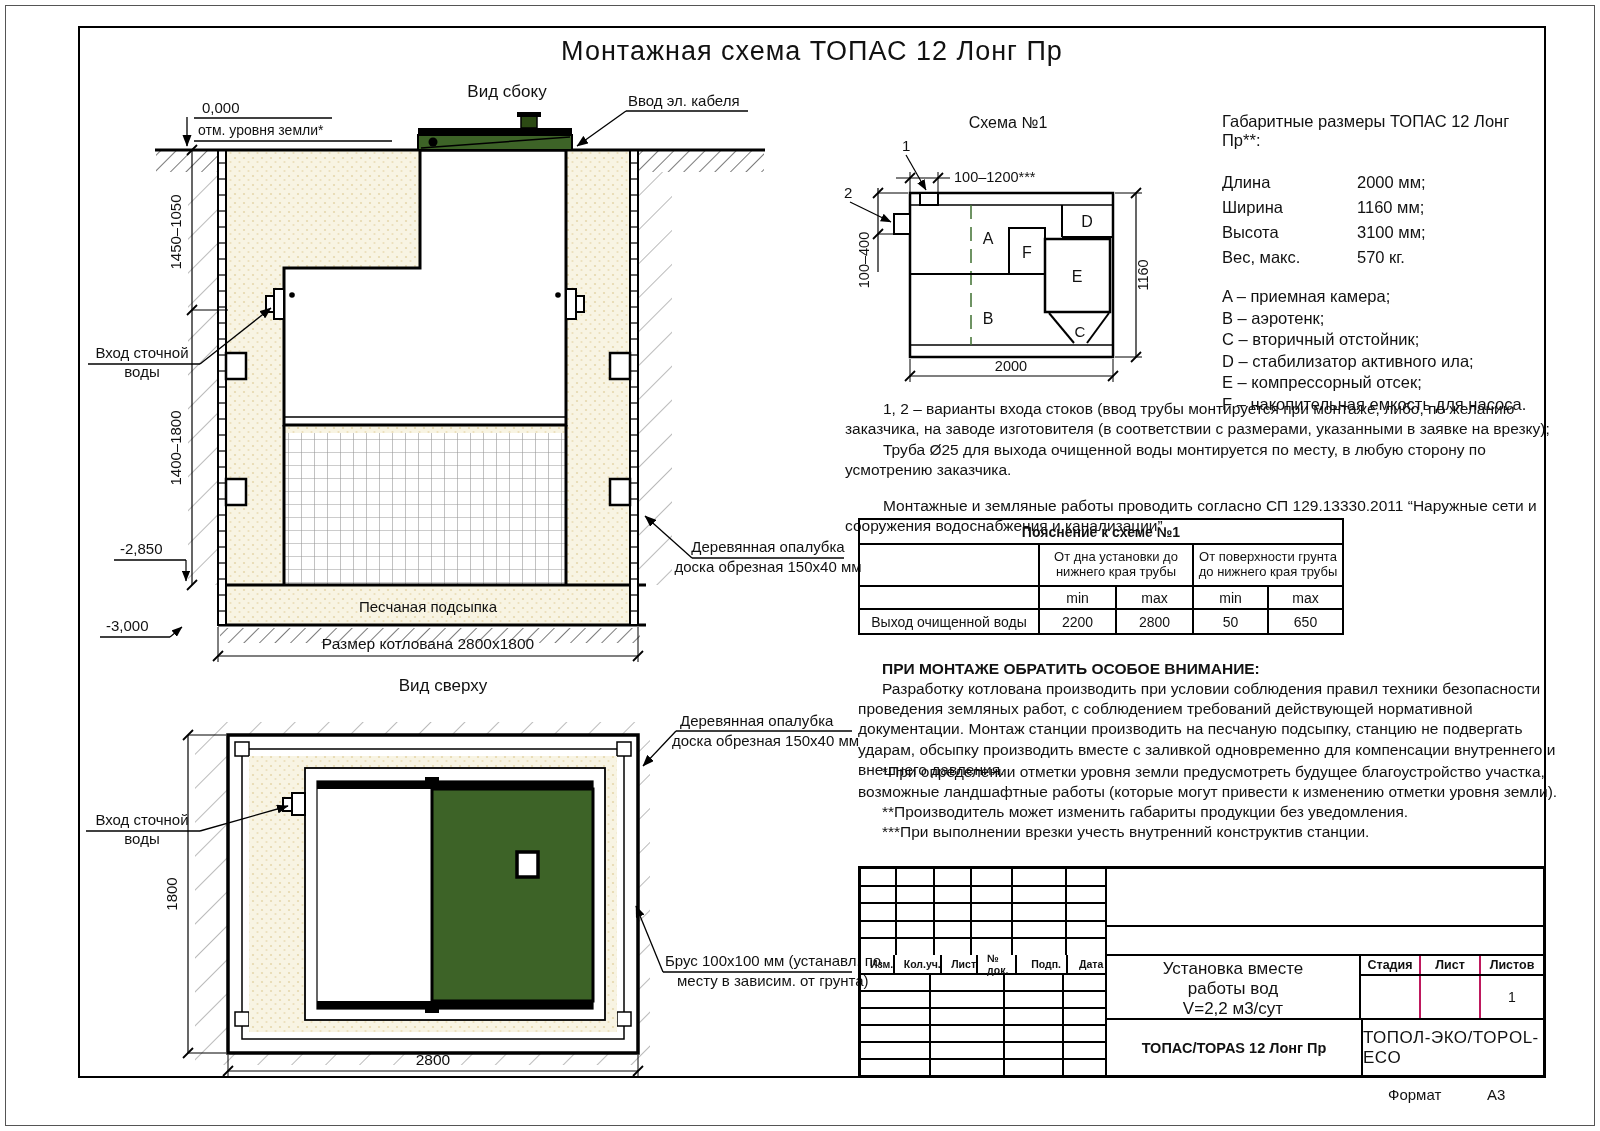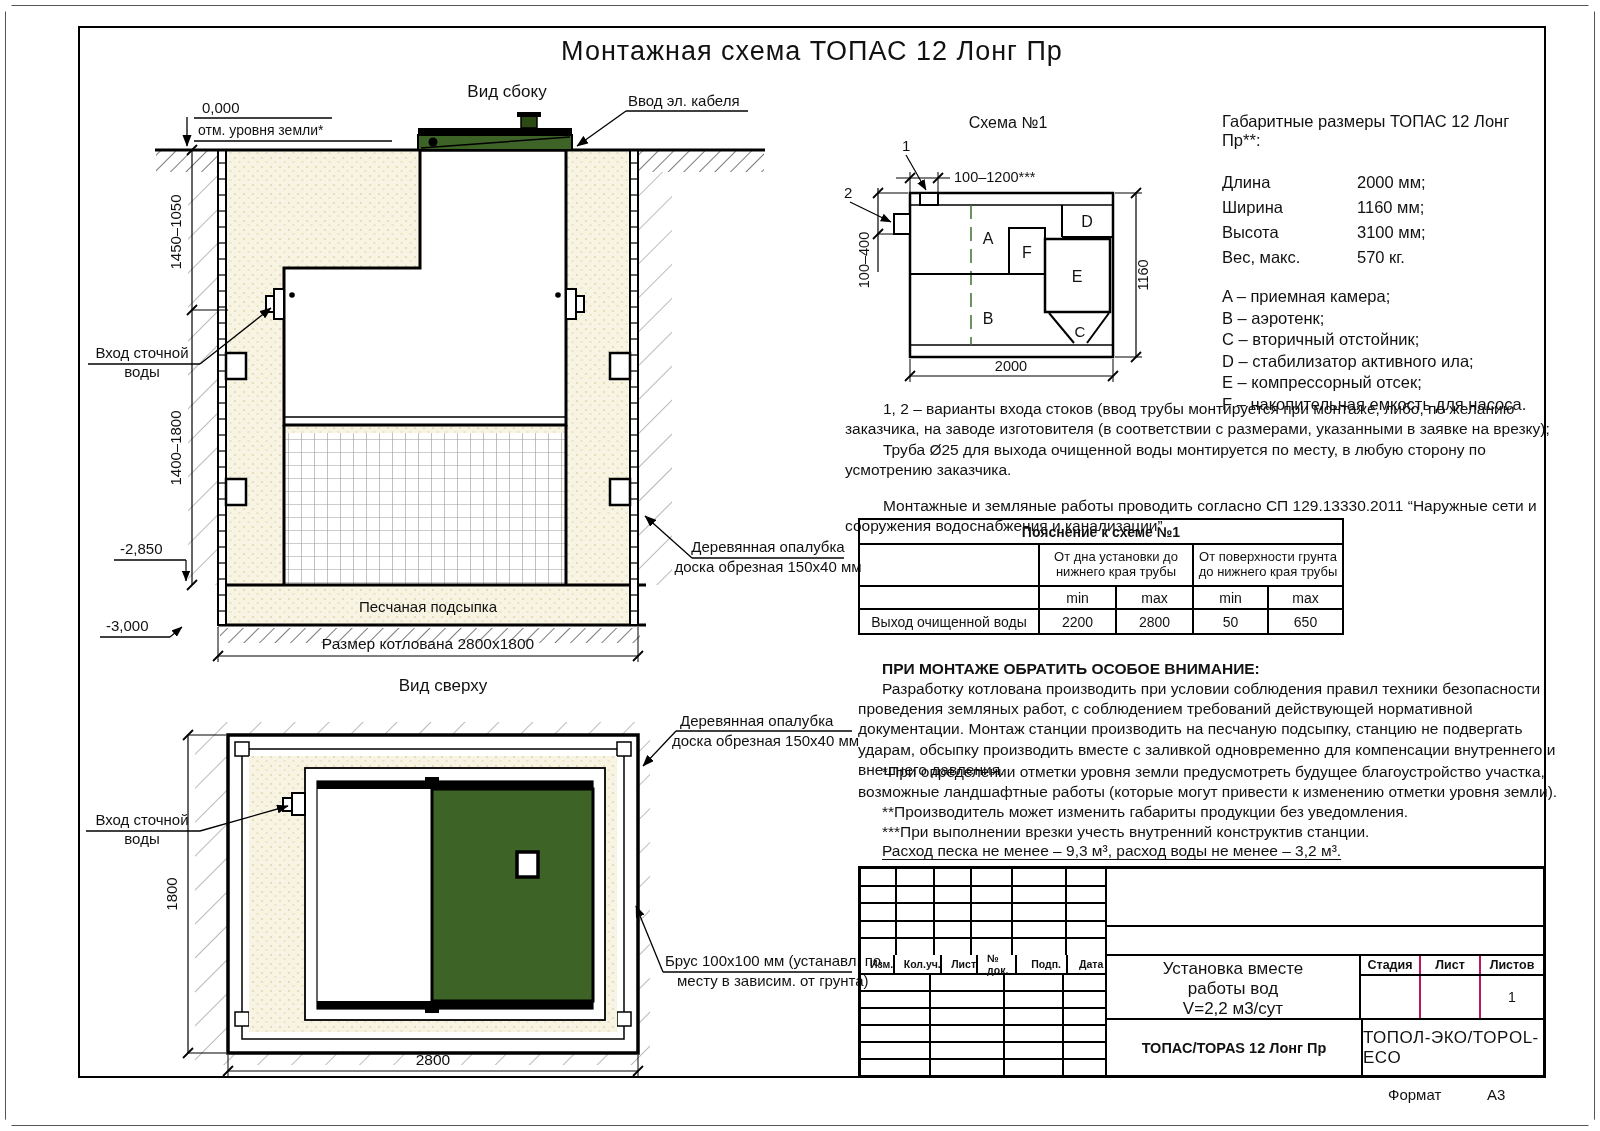--- a/index.html
+++ b/index.html
@@ -1,17 +1,17 @@
 <!DOCTYPE html>
 <html><head>
 <meta charset="utf-8">
 <style>
   html,body{margin:0;padding:0;background:#fff;}
   .page{position:relative;width:1600px;height:1131px;background:#fff;overflow:hidden;
-        font-family:"Liberation Sans",sans-serif;color:#111;border-radius:28px;}
+        font-family:"Liberation Sans",sans-serif;color:#111;}
   .outer-border{position:absolute;inset:5px;border:1px solid #555;}
   .frame{position:absolute;left:78px;top:26px;width:1468px;height:1052px;border:2.5px solid #000;box-sizing:border-box;}
   .page-title{position:absolute;left:78px;top:36px;width:1468px;text-align:center;
               font-size:27px;letter-spacing:1px;}
   svg{position:absolute;overflow:visible;}
   svg text{font-family:"Liberation Sans",sans-serif;fill:#111;}
   
   .dims-block{position:absolute;left:1222px;top:112px;width:330px;font-size:16.5px;}
   .dims-title{margin-bottom:20px;}
   .dim-row{display:flex;line-height:25px;}
@@ -461,21 +461,20 @@
     <div class="att-title">ПРИ МОНТАЖЕ ОБРАТИТЬ ОСОБОЕ ВНИМАНИЕ:</div>
     <p>Разработку котлована производить при условии соблюдения правил техники безопасности проведения земляных работ, с соблюдением требований действующей нормативной документации. Монтаж станции производить на песчаную подсыпку, станцию не подвергать ударам, обсыпку производить вместе с заливкой одновременно для компенсации внутреннего и внешнего давления.</p>
   </div>
 
   <div class="footnotes">
     <p>*При определении отметки уровня земли предусмотреть будущее благоустройство участка, возможные ландшафтные работы (которые могут привести к изменению отметки уровня земли).</p>
     <p>**Производитель может изменить габариты продукции без уведомления.</p>
     <p>***При выполнении врезки учесть внутренний конструктив станции.</p>
   </div>
 
-  <div class="consumption">Расход песка не менее – 9,3 м³, расход воды не менее – 3,2 м³.</div>
 
   <div class="tblock">
     <div class="tb-left">
       <div class="tb-top">
         <div class="tb-row">
             <div class="tb-cell w34"></div>
             <div class="tb-cell w38"></div>
             <div class="tb-cell w36"></div>
             <div class="tb-cell w40"></div>
             <div class="tb-cell w58"></div>

